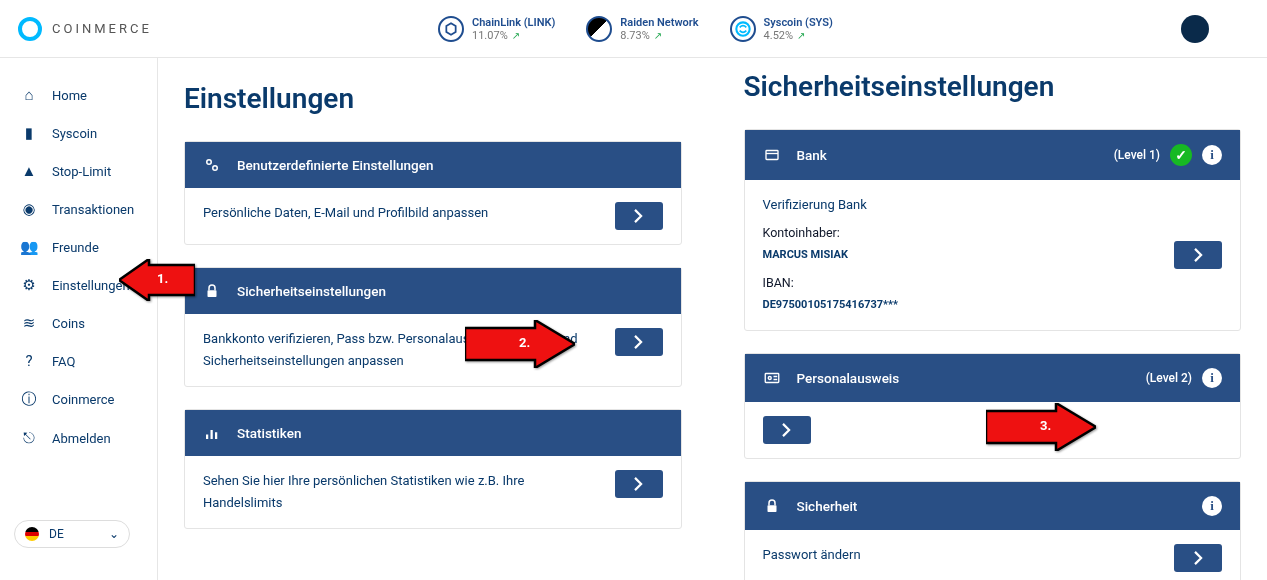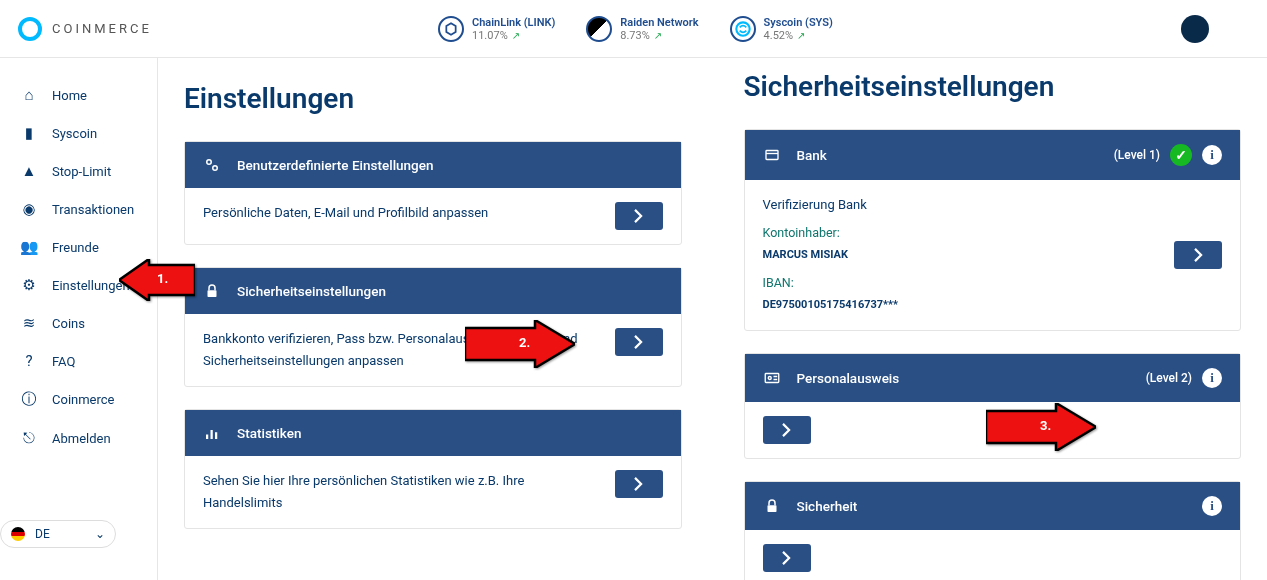--- a/index.html
+++ b/index.html
@@ -14,31 +14,31 @@
 .tk-ic.shade{background:linear-gradient(135deg,#000 50%,#fff 50%)}
 .tk-txt{font-size:11px;line-height:13px}
 .tk-name{color:#1f4d8f;font-weight:600}
 .tk-pct{color:#777;font-weight:400;display:flex;align-items:center;gap:4px}
 .up{color:#1fa64d;font-size:10px}
 .avatar{width:28px;height:28px;border-radius:50%;background:#0a2a4a;margin-left:auto;margin-right:40px}
 .layout{display:flex;height:522px}
 .sidebar{width:158px;border-right:1px solid #e6e6e6;padding:18px 0;display:flex;flex-direction:column}
 .sb-item{display:flex;align-items:center;gap:14px;padding:10px 20px;color:#0a3a6b;font-size:13px;cursor:pointer}
 .sb-ic{width:18px;text-align:center;font-size:15px}
-.lang{display:flex;align-items:center;gap:10px;margin:auto 0 14px;padding:6px 10px;border:1px solid #ddd;border-radius:14px;width:116px;font-size:12px}
+.lang{display:flex;align-items:center;gap:10px;margin:auto 14px 14px;padding:6px 10px;border:1px solid #ddd;border-radius:14px;width:116px;font-size:12px}
 .flag{width:14px;height:14px;border-radius:50%;background:linear-gradient(to bottom,#000 33%,#d00 33%,#d00 66%,#fc0 66%)}
 .main{flex:1;display:flex;gap:10px;background:#fff}
 .col{flex:1;padding:18px 26px 0 26px}
 .col h1{font-size:28px;font-weight:600;color:#0a3a6b;margin:6px 0 26px}
 .panel{border:1px solid #e4e4e4;border-radius:3px;margin-bottom:22px;background:#fff}
 .ph{background:#294f85;color:#fff;padding:14px 18px;display:flex;align-items:center;gap:16px;font-size:13.5px;font-weight:500}
 .ph .right{margin-left:auto;display:flex;align-items:center;gap:10px;font-size:12px}
 .pb{padding:14px 18px;display:flex;align-items:flex-start;gap:12px;font-size:13px;color:#0a3a6b;line-height:22px}
 .pb .txt{flex:1}
-.pb .lbl{color:#0f766e;font-size:12.5px;margin-top:6px}
+.pb .lbl{color:#0f172a;font-size:12.5px;margin-top:6px}
 .pb .val{font-weight:700;font-size:11px}
 .go{background:#294f85;color:#fff;border:none;border-radius:3px;width:48px;height:28px;display:flex;align-items:center;justify-content:center;cursor:pointer;flex-shrink:0}
 .go svg{width:9px;height:14px}
 .check{width:22px;height:22px;border-radius:50%;background:#17b923;display:flex;align-items:center;justify-content:center;color:#fff;font-size:14px;font-weight:bold}
 .info{width:20px;height:20px;border-radius:50%;background:#fff;color:#294f85;display:flex;align-items:center;justify-content:center;font-weight:bold;font-size:13px;font-family:Georgia,serif}
 .arrow{position:absolute;z-index:50}
 .arrow svg{filter:drop-shadow(1px 1px 1px rgba(0,0,0,.4))}
 .arrow .num{position:absolute;color:#fff;font-weight:bold;font-size:13px}
 .hic{width:18px;height:18px;color:#fff;flex-shrink:0}
 </style>
@@ -262,20 +262,21 @@
           <svg class="hic" viewBox="0 0 24 24" fill="currentColor">
               <rect x="6" y="11" width="12" height="9" rx="1"></rect>
               <path d="M8 11V8a4 4 0 018 0v3" fill="none" stroke="#fff" stroke-width="2"></path>
             </svg>
           <span>Sicherheit</span>
           <div class="right">
               <span class="info">i</span>
             </div>
         </div>
         <div class="pb">
+            <span class="txt">Passwort ändern</span>
             <button class="go">
               <svg viewBox="0 0 10 16">
                 <path d="M1 1l7 7-7 7" fill="none" stroke="#fff" stroke-width="2.5"></path>
               </svg>
             </button>
           </div>
       </div>
     </div>
   </div>
 </div>

